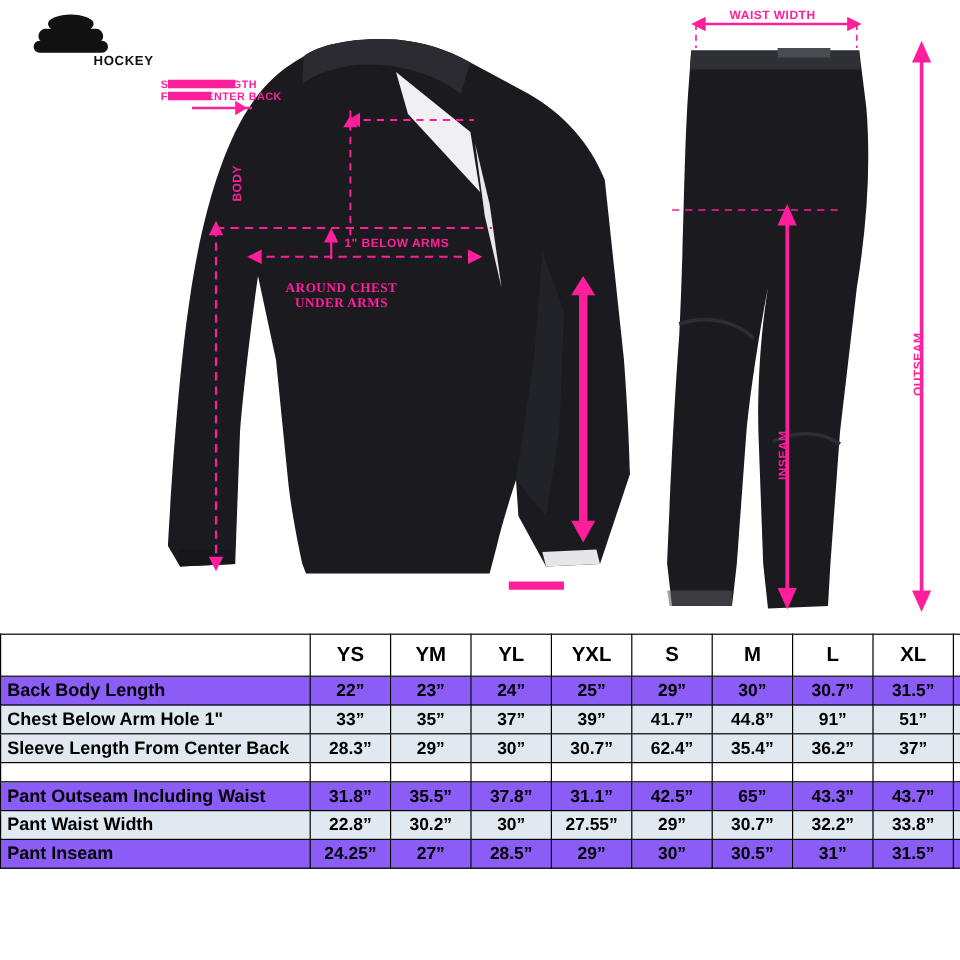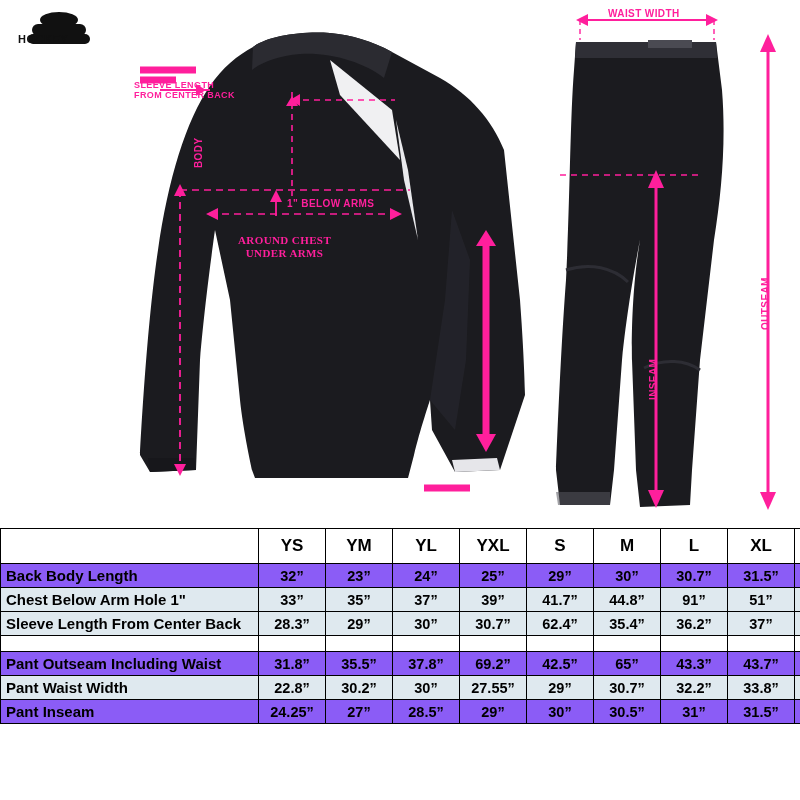--- a/index.html
+++ b/index.html
@@ -50,27 +50,27 @@
   }
   #logo .puck3 {
     position: absolute;
     left: 10px; top: 24px;
     width: 62px; height: 10px;
     background: #111;
     border-radius: 5px;
   }
   #logo .wordmark {
     position: absolute;
-    left: 0; top: 24px;
+    left: 0; top: 36px;
     width: 110px;
     font-size: 11px;
     font-weight: bold;
     letter-spacing: 0.5px;
     color: #111;
-    text-align: left;
+    text-align: right;
     line-height: 11px;
   }
 
   
   svg.art {
     position: absolute;
     left: 0; top: 0;
     width: 800px;
     height: 528px;
   }
@@ -263,21 +263,21 @@
         <path d="M760,52 L 768,34 L 776,52 Z" fill="#ff1f9c" stroke="none"></path>
         <path d="M760,492 L 768,510 L 776,492 Z" fill="#ff1f9c" stroke="none"></path>
 
         <path d="M656,180 L 656,498" stroke-width="3"></path>
         <path d="M648,188 L 656,170 L 664,188 Z" fill="#ff1f9c" stroke="none"></path>
         <path d="M648,490 L 656,508 L 664,490 Z" fill="#ff1f9c" stroke="none"></path>
         <path d="M560,175 L 700,175" stroke-width="1.4" stroke-dasharray="6 5"></path>
       </g>
     </svg>
 
-    <div class="mlabel" style="left:134px; top:80px; font-size:9px; line-height:10px;">SLEEVE LENGTH<br>FROM CENTER BACK</div>
+    <div class="mlabel" style="left:134px; top:65px; font-size:9px; line-height:10px;">SLEEVE LENGTH<br>FROM CENTER BACK</div>
     <div class="mlabel rot" style="left:193px; top:168px;">BODY</div>
     <div class="mlabel" style="left:287px; top:198px;">1" BELOW ARMS</div>
     <div class="mlabel center" style="left:238px; top:234px; font-size:11px; line-height:13px;">AROUND CHEST<br>UNDER ARMS</div>
     <div class="mlabel" style="left:608px; top:8px; font-size:10px;">WAIST WIDTH</div>
     <div class="mlabel rot" style="left:760px; top:330px;">OUTSEAM</div>
     <div class="mlabel rot" style="left:648px; top:400px;">INSEAM</div>
   </div>
 
   <div id="chart">
     <table>
@@ -303,21 +303,21 @@
           <th>S</th>
           <th>M</th>
           <th>L</th>
           <th>XL</th>
           <th>2XL</th>
         </tr>
       </thead>
       <tbody>
         <tr class="plain">
           <td class="rowhead">Back Body Length</td>
-          <td>32”</td>
+          <td>22”</td>
           <td>23”</td>
           <td>24”</td>
           <td>25”</td>
           <td>29”</td>
           <td>30”</td>
           <td>30.7”</td>
           <td>31.5”</td>
           <td>32.2”</td>
         </tr>
         <tr class="alt">
@@ -354,21 +354,21 @@
           <td></td>
           <td></td>
           <td></td>
           <td></td>
         </tr>
         <tr class="plain">
           <td class="rowhead">Pant Outseam Including Waist</td>
           <td>31.8”</td>
           <td>35.5”</td>
           <td>37.8”</td>
-          <td>69.2”</td>
+          <td>31.1”</td>
           <td>42.5”</td>
           <td>65”</td>
           <td>43.3”</td>
           <td>43.7”</td>
           <td>44”</td>
         </tr>
         <tr class="alt">
           <td class="rowhead">Pant Waist Width</td>
           <td>22.8”</td>
           <td>30.2”</td>

